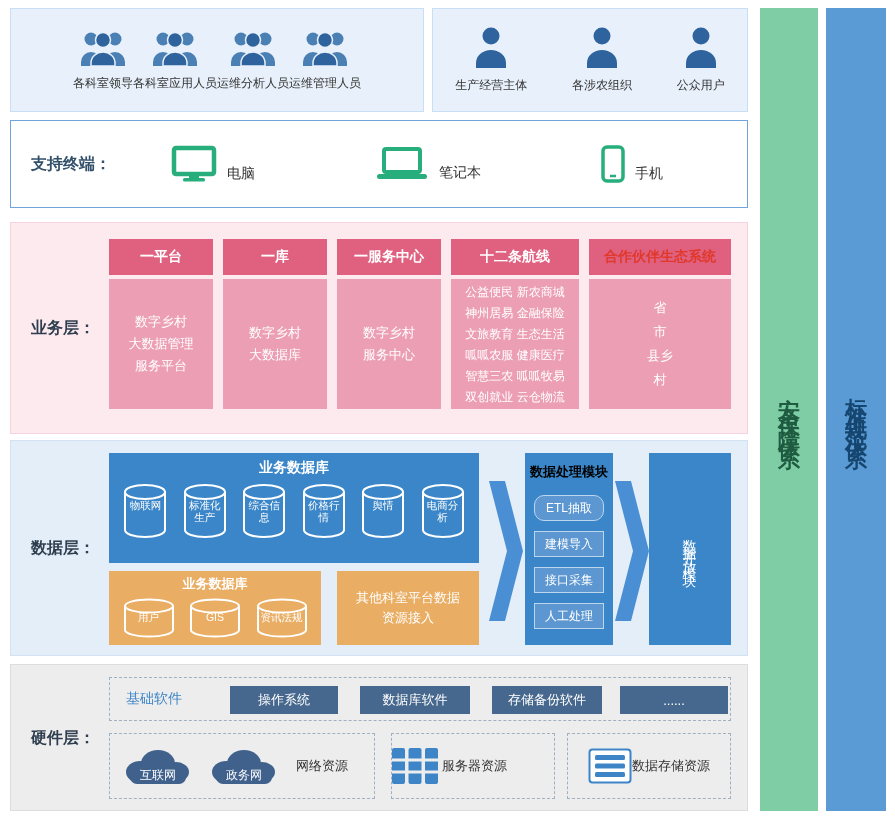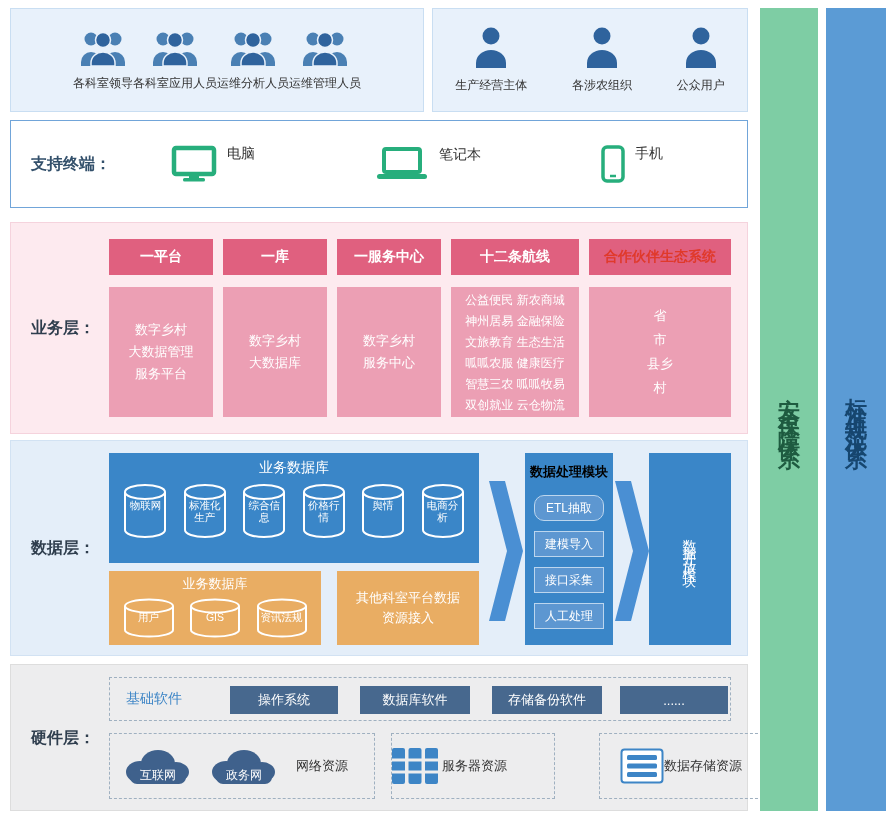--- a/index.html
+++ b/index.html
@@ -11,43 +11,43 @@
   .users-panel { background:#e8f1fb; border:1px solid #c9def2; display:flex; align-items:center; justify-content:space-around; }
   .users-left  { left:10px; top:8px; width:414px; height:104px;justify-content:center; }
   .users-right { left:432px; top:8px; width:316px; height:104px; }
   .user-item { display:flex; flex-direction:column; align-items:center; gap:9px; }
   .user-label { font-size:12px; color:#333; white-space:nowrap; }
 
   
   .terminals { left:10px; top:120px; width:738px; height:88px; background:#ffffff; border:1px solid #71a5d9; display:flex; align-items:center; padding-left:20px; }
   .term-label { font-size:16px; font-weight:bold; color:#33506b; white-space:nowrap; }
   .term-items { flex:1; display:flex; justify-content:space-around; align-items:center; padding-right:24px; }
-  .term-item { display:flex; align-items:flex-start; gap:10px; }
+  .term-item { display:flex; align-items:flex-end; gap:10px; }
   .term-item-label { font-size:14px; color:#333; white-space:nowrap; }
 
   
   .business { left:10px; top:222px; width:738px; height:212px; background:#fdeaef; border:1px solid #f5d3dd; }
   .layer-label { position:absolute; left:20px; top:50%; transform:translateY(-50%); font-size:16px; font-weight:bold; color:#2f3e4e; white-space:nowrap; }
   .biz-col { position:absolute; top:16px; height:170px; }
   .biz-c1 { left:98px;  width:104px; }
   .biz-c2 { left:212px; width:104px; }
   .biz-c3 { left:326px; width:104px; }
   .biz-c4 { left:440px; width:128px; }
   .biz-c5 { left:578px; width:142px; }
   .biz-head { height:36px; background:#e0607f; color:#ffffff; font-size:14px; font-weight:bold; display:flex; align-items:center; justify-content:center; white-space:nowrap; }
   .biz-head.red { color:#e0392b; }
-  .biz-body { margin-top:12px; height:130px; background:#ec9fb4; color:#ffffff; display:flex; flex-direction:column; align-items:center; justify-content:center; gap:4px; font-size:13px; }
+  .biz-body { margin-top:4px; height:130px; background:#ec9fb4; color:#ffffff; display:flex; flex-direction:column; align-items:center; justify-content:center; gap:4px; font-size:13px; }
   .biz-c4 .biz-body { font-size:12px; gap:1px; line-height:20px; }
   .biz-c5 .biz-body { gap:2px; line-height:22px; }
   .biz-line { white-space:nowrap; }
 
   
   .datal { left:10px; top:440px; width:738px; height:216px; background:#e4eef9; border:1px solid #d2e2f3; }
   .busdb { left:98px; top:12px; width:370px; height:110px; background:#3a86c8; }
-  .db-title { text-align:center; color:#ffffff; font-size:14px; font-weight:normal; padding-top:6px; }
+  .db-title { text-align:center; color:#ffffff; font-size:14px; font-weight:bold; padding-top:6px; }
   .cyl-row { display:flex; justify-content:space-evenly; margin-top:5px; }
   .cyl { position:relative; width:46px; height:58px; }
   .cyl-label { position:absolute; left:3px; right:3px; top:17px; color:#ffffff; font-size:10.5px; line-height:12px; text-align:center; }
   .basicdb { left:98px; top:130px; width:212px; height:74px; background:#e9ad63; }
   .basicdb .db-title { font-size:13px; padding-top:4px; }
   .cyl.small { width:54px; height:46px; }
   .cyl.small .cyl-label { top:13px; }
   .otherdb { left:326px; top:130px; width:142px; height:74px; background:#e9ad63; color:#ffffff; display:flex; align-items:center; justify-content:center; text-align:center; font-size:13px; line-height:20px; padding:0 14px; }
   .chev { top:40px; }
   .chev1 { left:478px; } .chev2 { left:604px; }
@@ -60,21 +60,21 @@
 
   
   .hardware { left:10px; top:664px; width:738px; height:147px; background:#ededee; border:1px solid #dddddd; }
   .sw-wrap { position:absolute; left:98px; top:12px; width:622px; height:44px; border:1px dashed #9fb0c0; }
   .sw-label { position:absolute; left:16px; top:50%; transform:translateY(-50%); color:#3d85c6; font-size:14px; white-space:nowrap; }
   .sw-box { position:absolute; top:8px; height:28px; background:#47688e; color:#ffffff; font-size:13px; display:flex; align-items:center; justify-content:center; white-space:nowrap; }
   .sw-b1 { left:120px; width:108px; } .sw-b2 { left:250px; width:110px; } .sw-b3 { left:382px; width:110px; } .sw-b4 { left:510px; width:108px; }
   .hw-box { position:absolute; top:68px; height:66px; border:1px dashed #9fb0c0; display:flex; align-items:center; }
   .hw-net { left:98px; width:266px; padding-left:8px; gap:6px; }
   .hw-srv { left:380px; width:164px; gap:4px;font-family:Liberation Serif, serif; }
-  .hw-sto { left:588px; width:164px; justify-content:center; gap:0; }
+  .hw-sto { left:556px; width:164px; justify-content:center; gap:0; }
   .hw-label { font-size:13px; color:#333; white-space:nowrap; }
   .hw-net .hw-label { margin-left:6px; }
   .cloud { position:relative; width:80px; height:46px; }
   .cloud-label { position:absolute; left:0; right:0; top:24px; text-align:center; color:#ffffff; font-size:12px; }
 
   
   .vbar { display:flex; align-items:center; justify-content:center; }
   .vtext { writing-mode:vertical-rl; text-orientation:upright; font-size:22px; font-weight:bold; letter-spacing:10px; }
   .vbar-green { left:760px; top:8px; width:58px; height:803px; background:#7ecda4; color:#1e5b40; }
   .vbar-blue  { left:826px; top:8px; width:60px; height:803px; background:#5b9bd5; color:#16466f; }

